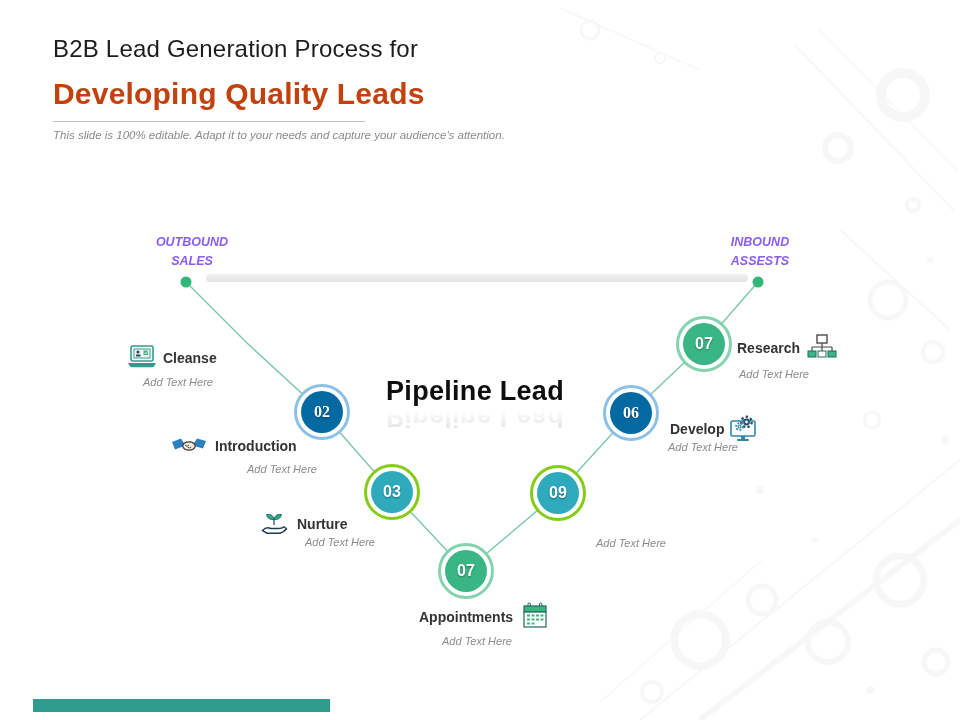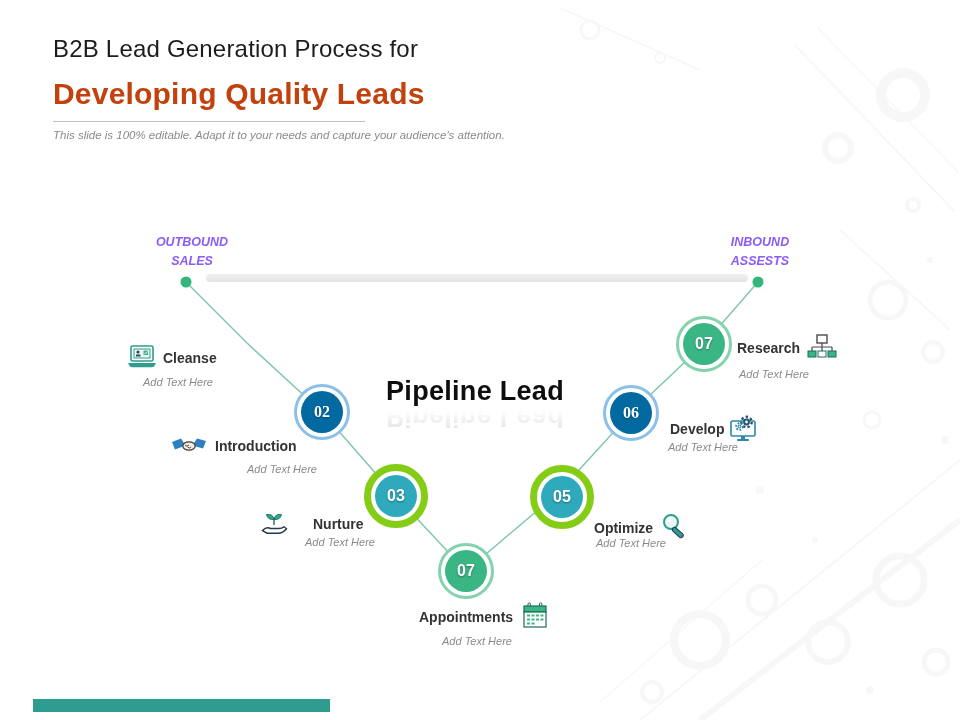--- a/index.html
+++ b/index.html
@@ -23,21 +23,21 @@
   .wire{position:absolute;left:0;top:0;}
   
   .node{position:absolute;width:50px;height:50px;border-radius:50%;background:#fff;
         display:flex;align-items:center;justify-content:center;box-sizing:content-box;}
   .node .inner{width:42px;height:42px;border-radius:50%;display:flex;align-items:center;justify-content:center;
         color:#fff;font-weight:700;font-size:16px;text-shadow:0 1px 2px rgba(0,0,0,.35);}
   .node.green{border:3px solid #84d2ae;}
   .node.green .inner{background:#3ab584;}
   .node.blue{border:3px solid #8cc0e6;}
   .node.blue .inner{background:#0369a1;font-family:Liberation Serif, serif;}
-  .node.teal{border:7px solid #84cc16;}
+  .node.teal{border:3px solid #84cc16;}
   .node.teal .inner{background:#2fa9bc;}
   
   .pipeline{position:absolute;left:375px;top:376px;width:200px;text-align:center;}
   .pipeline .main{font-size:27px;font-weight:700;color:#0e0e0e;letter-spacing:.3px;}
   .pipeline .mirror{font-size:27px;font-weight:700;color:#0e0e0e;letter-spacing:.3px;
       transform:scaleY(-1);opacity:.14;margin-top:-6px;
       -webkit-mask-image:linear-gradient(to bottom,rgba(0,0,0,.9),transparent 70%);
       mask-image:linear-gradient(to bottom,rgba(0,0,0,.9),transparent 70%);}
   
   .step-row{position:absolute;display:flex;align-items:center;gap:5px;}
@@ -115,21 +115,21 @@
   <div class="node blue" style="left:294px;top:384px;">
     <div class="inner">02</div>
     </div>
   <div class="node teal" style="left:364px;top:464px;">
     <div class="inner">03</div>
     </div>
   <div class="node green" style="left:438px;top:543px;">
     <div class="inner">07</div>
     </div>
   <div class="node teal" style="left:530px;top:465px;">
-    <div class="inner">05</div>
+    <div class="inner">09</div>
     </div>
   <div class="node blue" style="left:603px;top:385px;">
     <div class="inner">06</div>
     </div>
   <div class="node green" style="left:676px;top:316px;">
     <div class="inner">07</div>
     </div>
 
   <div class="pipeline">
     <div class="main">Pipeline Lead</div>
@@ -158,21 +158,21 @@
         <polygon points="0,6 9,2.5 13.5,9.5 3,13.5" fill="#2d7fc0"></polygon>
         <polygon points="34,5 25,2.5 20.5,9.5 31,12.5" fill="#2d7fc0"></polygon>
         <ellipse cx="17" cy="10" rx="6.2" ry="4.2" fill="#f7ecdf" stroke="#3a3a3a" stroke-width="1.2"></ellipse>
         <path d="M13 9 q2 2.5 4 0 M15.5 11 q2 2 3.6 0" stroke="#3a3a3a" stroke-width="0.9" fill="none"></path>
       </svg>
     </span>
     <span class="step-label">Introduction</span>
   </div>
   <div class="add-text" style="left:230px;top:463px;width:104px;">Add Text Here</div>
 
-  <div class="step-row" style="left:259px;top:511px;gap:24px;">
+  <div class="step-row" style="left:259px;top:511px;gap:8px;">
     <span class="icon">
       <svg width="30" height="26" viewBox="0 0 30 26">
         <path d="M15 14 L15 7" stroke="#1e6b5e" stroke-width="1.4" fill="none"></path>
         <path d="M15 8.5 Q8.5 9 7.5 3.5 Q14 2.5 15 8.5 Z" fill="#2fa98c" stroke="#1e6b5e" stroke-width="0.9"></path>
         <path d="M15 8.5 Q21.5 9 22.5 3.5 Q16 2.5 15 8.5 Z" fill="#2fa98c" stroke="#1e6b5e" stroke-width="0.9"></path>
         <path d="M3.5 19.5 Q7.5 15.5 11.5 17.5 L19.5 17.5 Q23 17.5 25 15.8 L27.5 17.8 Q23.5 23 17.5 22.2 L8 22.2 Z" fill="#fff" stroke="#24384e" stroke-width="1.4"></path>
       </svg>
     </span>
     <span class="step-label">Nurture</span>
   </div>
@@ -196,30 +196,20 @@
             <rect x="15" y="16.5" width="3" height="2"></rect>
             <rect x="19.5" y="16.5" width="3" height="2"></rect>
           <rect x="6" y="20.5" width="3" height="2"></rect>
             <rect x="10.5" y="20.5" width="3" height="2"></rect>
         </g>
       </svg>
     </span>
   </div>
   <div class="add-text" style="left:425px;top:635px;width:104px;">Add Text Here</div>
 
-  <div class="step-row" style="left:594px;top:513px;gap:7px;">
-    <span class="step-label">Optimize</span>
-    <span class="icon">
-      <svg width="30" height="30" viewBox="0 0 30 30">
-        <circle cx="11" cy="9" r="7" fill="#eaf6f4" stroke="#2e9d8f" stroke-width="2"></circle>
-        <circle cx="9" cy="7" r="2.4" fill="#fff" opacity="0.9"></circle>
-        <rect x="14.5" y="13.5" width="13" height="4.6" rx="2.3" transform="rotate(42 14.5 13.5)" fill="#2e9d8f" stroke="#24384e" stroke-width="1"></rect>
-      </svg>
-    </span>
-  </div>
   <div class="add-text" style="left:584px;top:537px;width:94px;">Add Text Here</div>
 
   <div class="step-row" style="left:670px;top:414px;">
     <span class="step-label">Develop</span>
     <span class="icon">
       <svg width="30" height="30" viewBox="0 0 30 30">
         <rect x="2" y="7" width="24" height="15" rx="1.5" fill="#fff" stroke="#2e86a8" stroke-width="1.6"></rect>
         <rect x="12" y="22" width="4" height="3" fill="#2e86a8"></rect>
         <rect x="8" y="25" width="12" height="2" rx="1" fill="#2e86a8"></rect>
         <circle cx="17.5" cy="8" r="5.2" fill="none" stroke="#24546b" stroke-width="2.4" stroke-dasharray="2.4 2.2"></circle>

